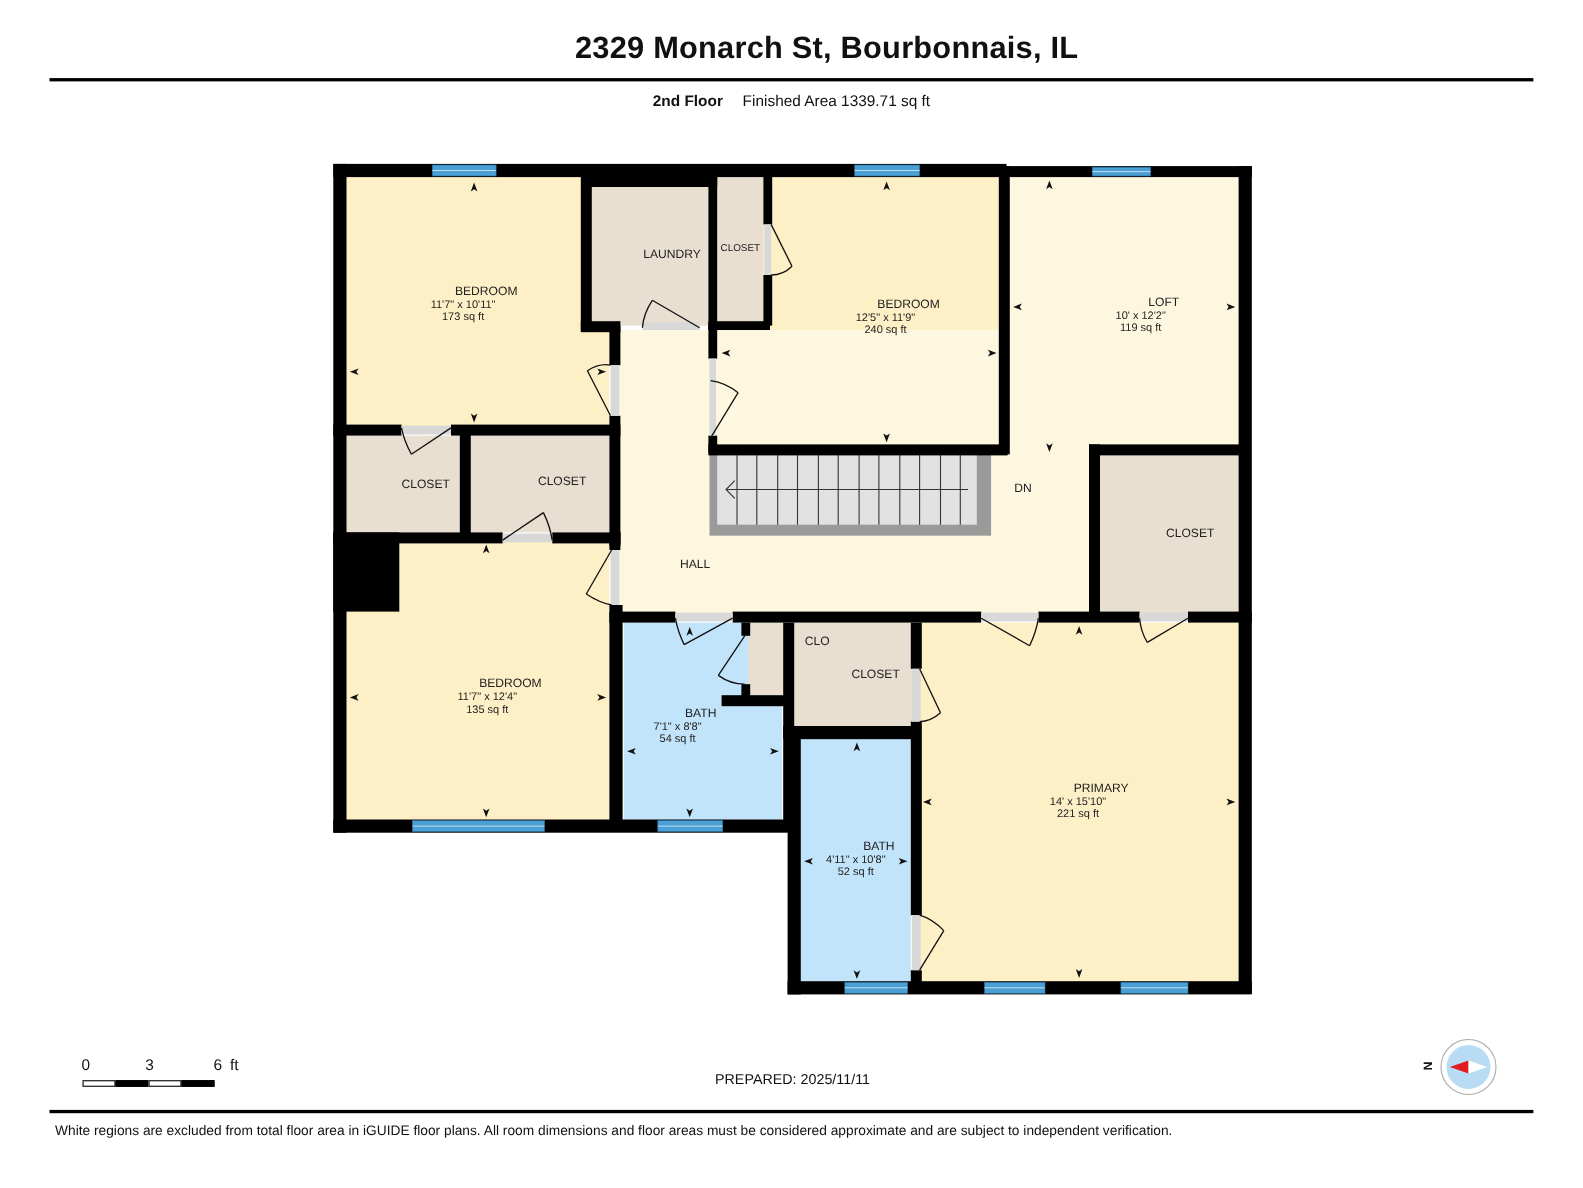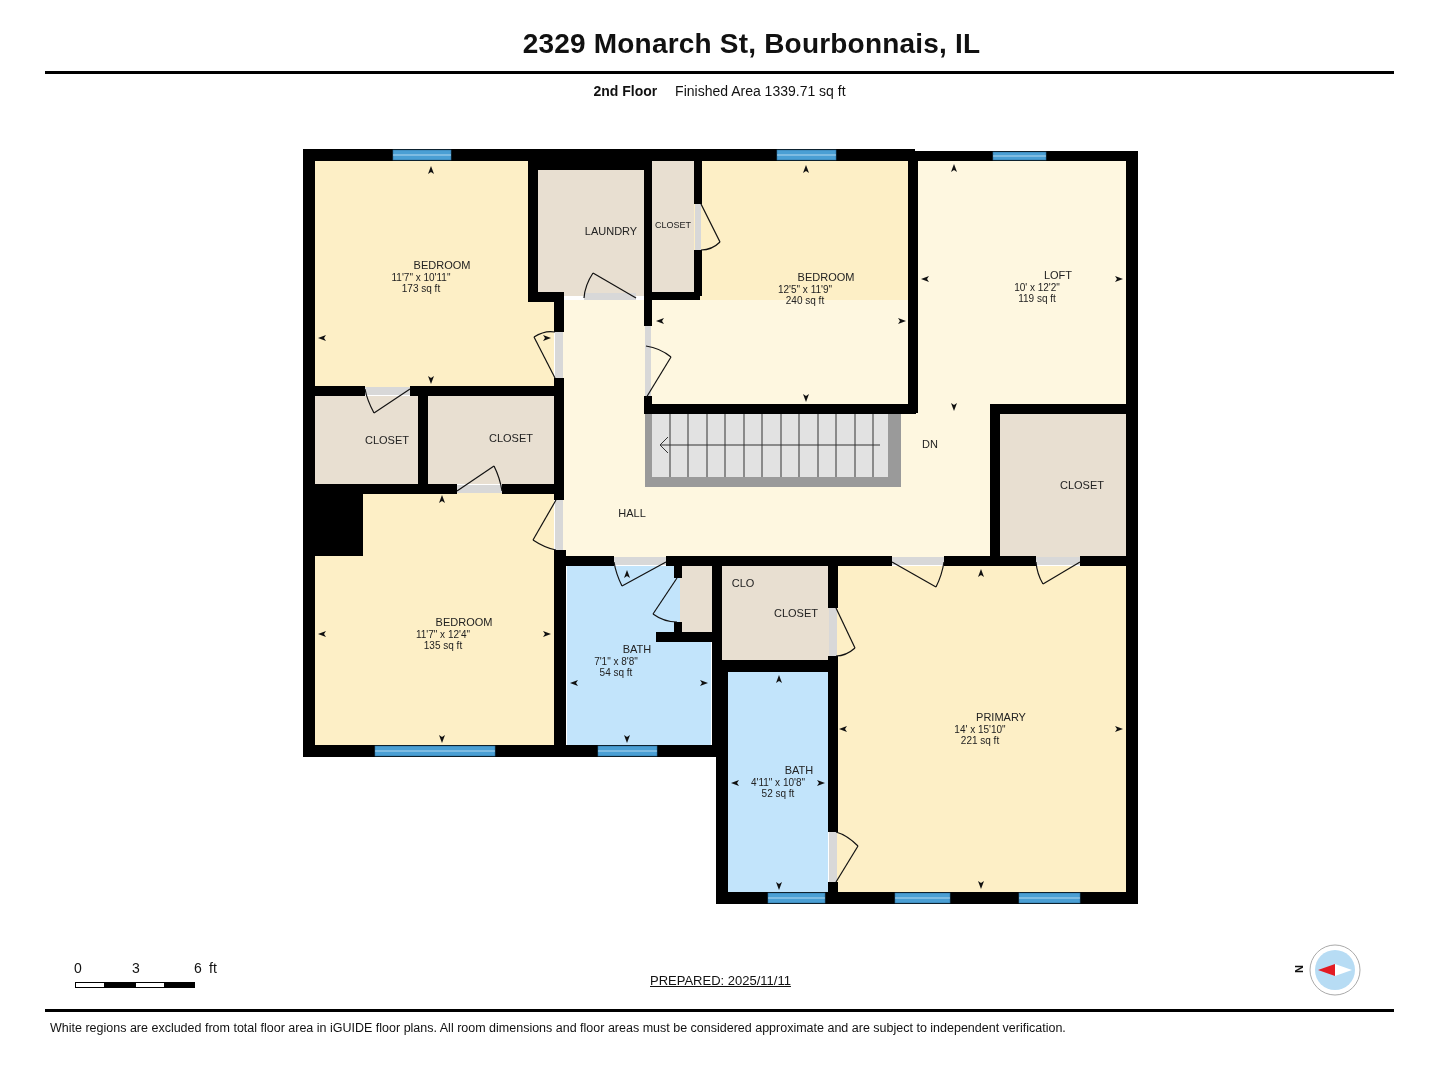--- a/index.html
+++ b/index.html
@@ -8,21 +8,21 @@
   .hr { position:absolute; left:45px; width:1349px; height:3px; background:#000; }
   .subtitle { position:absolute; left:0; width:1439px; top:83px; text-align:center; font-size:14px; }
   .subtitle .floor { font-weight:bold; margin-right:14px; }
   svg.plan { position:absolute; left:0; top:0; }
   .lbl { position:absolute; text-align:center; font-size:10px; line-height:11.5px; color:#222; transform:translate(-50%,-50%); white-space:nowrap; }
   .lbl .name { font-size:11px;padding-left:42px; }
   .scale { position:absolute; left:72px; top:960px; width:160px; height:40px; }
   .scale .n { position:absolute; top:0; font-size:14px; }
   .scale .bar { position:absolute; top:22px; height:6px; width:30px; border:1px solid #000; box-sizing:border-box; }
   .scale .ft { position:absolute; left:137px; top:0; font-size:14px; }
-  .prepared { position:absolute; left:650px; top:973px; font-size:13px;text-decoration:underline; }
+  .prepared { position:absolute; left:650px; top:973px; font-size:13px; }
   .disclaimer { position:absolute; left:50px; top:1021px; font-size:12.5px; }
   .compass { position:absolute; left:1290px; top:943px; width:72px; height:54px; }
   .compass .nlbl { position:absolute; left:5px; top:20px; font-size:11px; font-weight:bold; transform:rotate(-90deg); }
 </style>
 </head>
 <body>
 
 <div class="title">2329 Monarch St, Bourbonnais, IL</div>
 <div class="hr" style="top:71px;"></div>
 <div class="subtitle">

